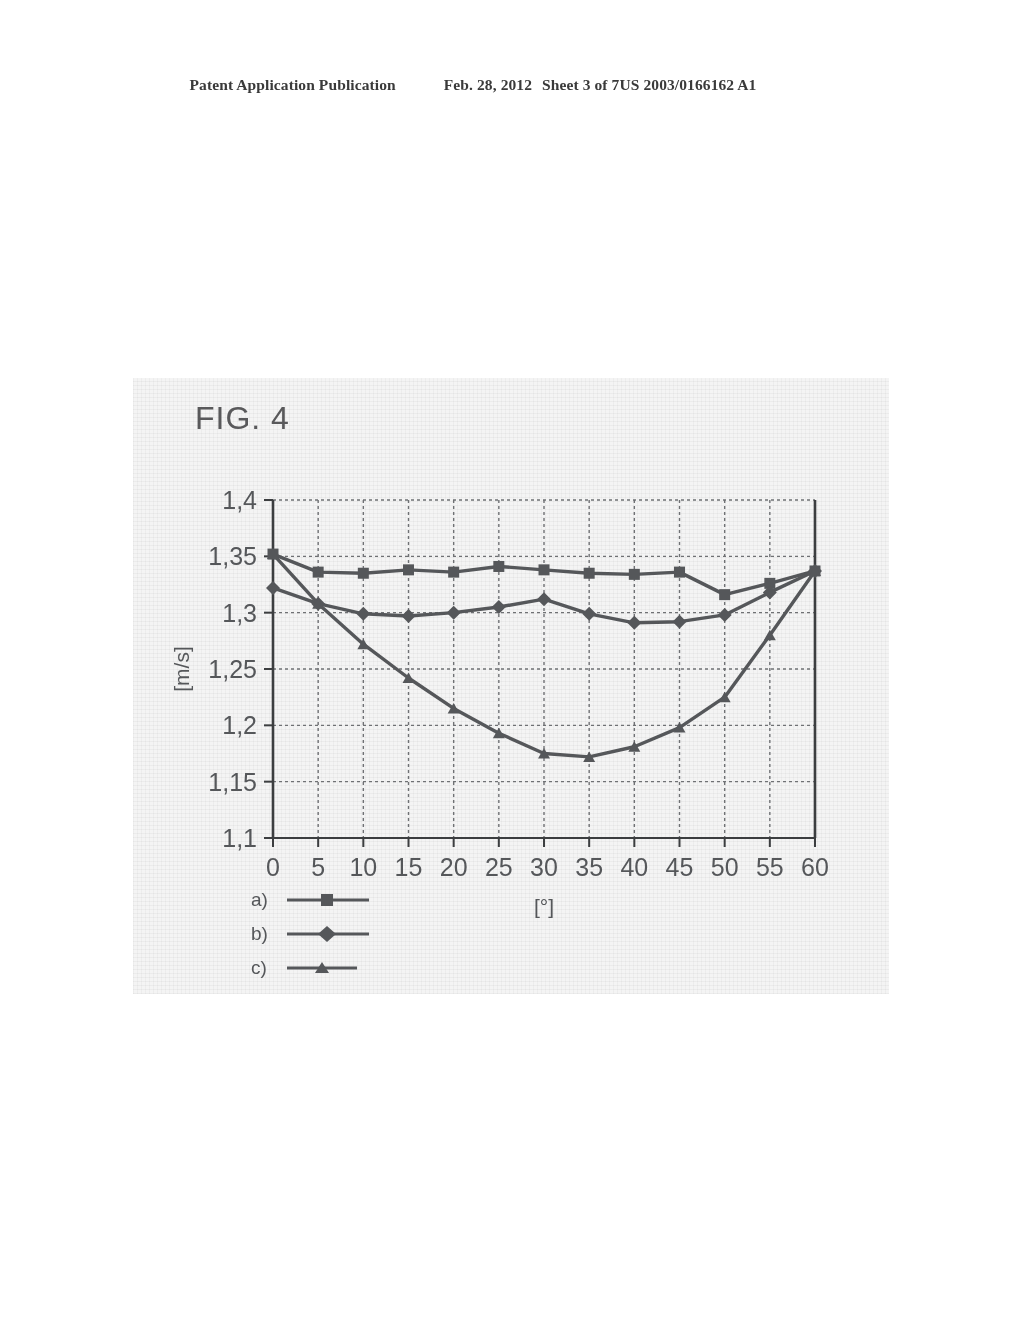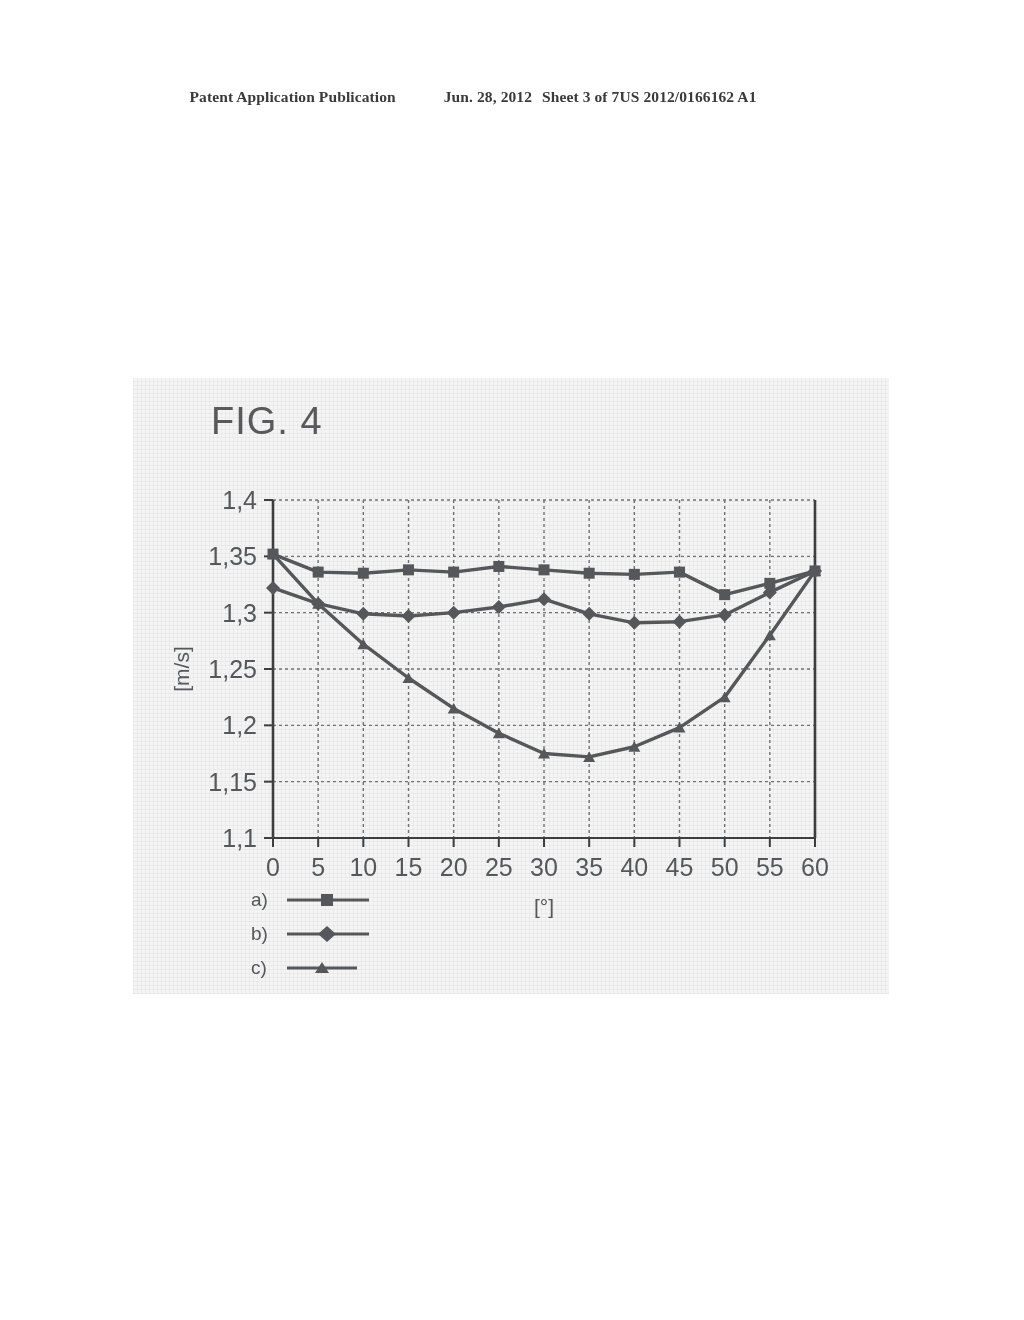--- a/index.html
+++ b/index.html
@@ -7,21 +7,21 @@
   body{
     width:1024px;height:1320px;
     background:#ffffff;
     font-family:"Liberation Serif", serif;
     position:relative;
     overflow:hidden;
   }
   
   .page-header{
     position:absolute;
-    left:0; top:88px; width:946px;
+    left:0; top:76px; width:946px;
     display:flex;
     justify-content:center;
     align-items:baseline;
     font-family:"Liberation Serif", serif;
     font-weight:bold;
     font-size:15.5px;
     color:#3a3a3a;
     letter-spacing:0.1px;
     white-space:nowrap;
   }
@@ -36,23 +36,23 @@
     left:133px; top:378px;
     width:756px; height:616px;
     background:
       repeating-linear-gradient(0deg, rgba(0,0,0,0.035) 0 1px, rgba(0,0,0,0) 1px 4px),
       repeating-linear-gradient(90deg, rgba(0,0,0,0.030) 0 1px, rgba(0,0,0,0) 1px 4px),
       #f4f4f4;
   }
 
   .fig-title{
     position:absolute;
-    left:78px; top:22px;
+    left:62px; top:22px;
     font-family:"Liberation Sans", sans-serif;
-    font-size:38px;
+    font-size:32px;
     font-weight:400;
     color:#59595b;
     letter-spacing:1px;
   }
 
   
   .chart-wrap{
     position:absolute;
     left:0px; top:100px;
     width:756px; height:516px;
@@ -77,23 +77,23 @@
     width:34px;
     text-align:left;
   }
   .legend-swatch{ width:86px; height:18px; }
 </style>
 </head>
 <body>
 
 <div class="page-header">
   <span class="hdr-pub">Patent Application Publication</span>
-  <span class="hdr-date">Jun. 28, 2012</span>
+  <span class="hdr-date">Feb. 28, 2012</span>
   <span class="hdr-sheet">Sheet 3 of 7</span>
-  <span class="hdr-num">US 2012/0166162 A1</span>
+  <span class="hdr-num">US 2003/0166162 A1</span>
 </div>
 
 <div class="figure-panel">
 
   <div class="fig-title">FIG. 4</div>
 
   <div class="chart-wrap">
     <svg class="chart-svg" id="chart" width="756" height="516" viewBox="0 0 756 516">
         <g>
           <line x1="140" y1="360" x2="682" y2="360" stroke="#6f7174" stroke-width="1.4" stroke-dasharray="3,3"></line>

